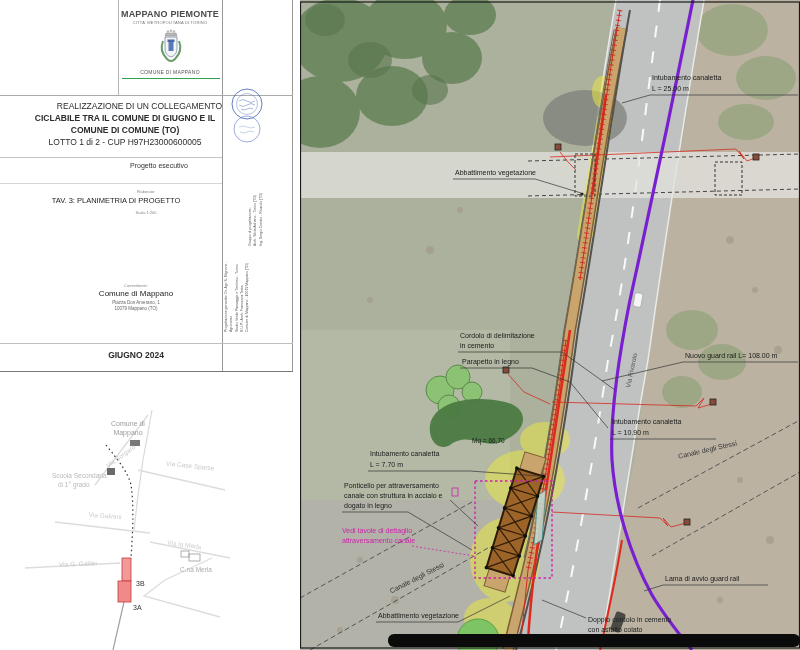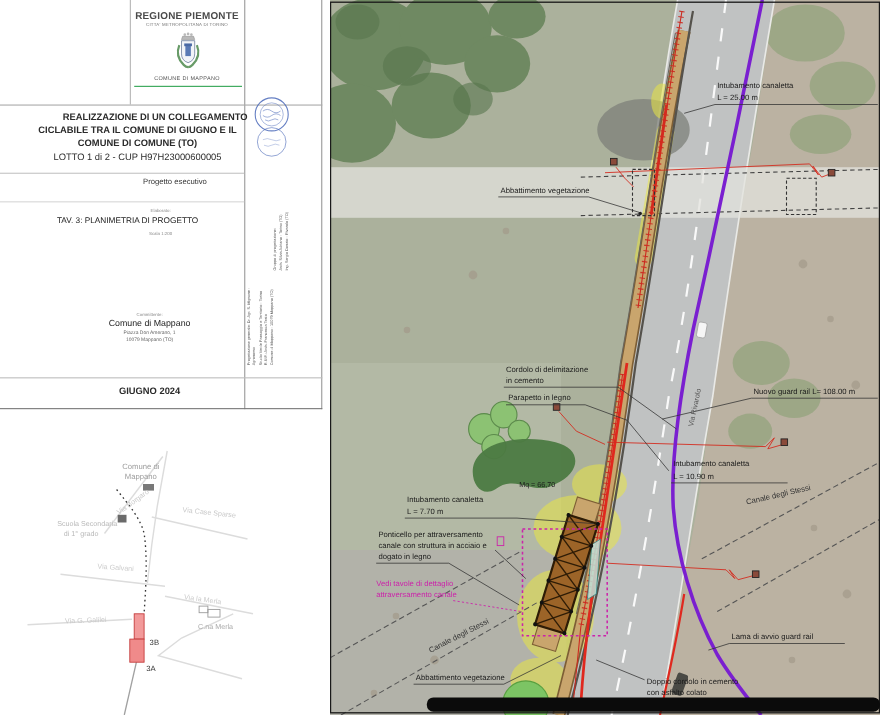--- a/index.html
+++ b/index.html
@@ -25,38 +25,38 @@
   <div class="vline" style="left:118px;top:0;height:95px;background:#b5b5b5;"></div>
   <div class="vline" style="left:222px;top:0;height:372px;"></div>
   <div class="vline" style="left:292px;top:0;height:372px;"></div>
   <div class="hline" style="left:0;top:95px;width:293px;"></div>
   <div class="hline" style="left:122px;top:78px;width:98px;background:#2fa352;"></div>
   <div class="hline" style="left:0;top:157px;width:222px;background:#c4c4c4;"></div>
   <div class="hline" style="left:0;top:183px;width:222px;background:#d6d6d6;"></div>
   <div class="hline" style="left:0;top:343px;width:293px;background:#bdbdbd;"></div>
   <div class="hline" style="left:0;top:371px;width:293px;background:#777;"></div>
 
-  <div class="tb-text center" style="left:118px;top:9px;width:104px;font-size:9px;font-weight:bold;color:#4a4a4a;letter-spacing:.2px;">REGIONE PIEMONTE</div>
+  <div class="tb-text center" style="left:118px;top:9px;width:104px;font-size:9px;font-weight:bold;color:#4a4a4a;letter-spacing:.2px;">MAPPANO PIEMONTE</div>
   <div class="tb-text center" style="left:112px;top:20px;width:116px;font-size:4px;color:#777;letter-spacing:.2px;">CITTA' METROPOLITANA DI TORINO</div>
 
   <svg class="abs" style="left:157px;top:27px;" width="28" height="42" viewBox="0 0 28 42">
     <path d="M9,6 h10 l1,3 h-12 z" fill="#b9b9b9" stroke="#8a8a8a" stroke-width="0.5"></path>
     <circle cx="11" cy="4.5" r="1.2" fill="#b9b9b9"></circle>
       <circle cx="14" cy="3.8" r="1.2" fill="#b9b9b9"></circle>
       <circle cx="17" cy="4.5" r="1.2" fill="#b9b9b9"></circle>
     <path d="M8,10 h12 v12 q0,6 -6,8 q-6,-2 -6,-8 z" fill="#f2f4f8" stroke="#6a7a9a" stroke-width="0.7"></path>
     <rect x="11.5" y="14" width="5" height="10" fill="#5a7ab5"></rect>
     <rect x="10.5" y="12.5" width="7" height="2.5" fill="#4a69a5"></rect>
     <path d="M6,14 q-4,10 4,18 q2,2 4,2" fill="none" stroke="#4e8a4e" stroke-width="2" opacity="0.85"></path>
     <path d="M22,14 q4,10 -4,18 q-2,2 -4,2" fill="none" stroke="#4e8a4e" stroke-width="2" opacity="0.85"></path>
   </svg>
 
   <div class="tb-text center" style="left:118px;top:69px;width:104px;font-size:5px;color:#555;letter-spacing:.3px;">COMUNE DI MAPPANO</div>
 
-  <div class="tb-text center" style="left:44px;top:101px;width:194px;font-size:8.5px;font-weight:bold;color:#2b2b2b;white-space:nowrap;">REALIZZAZIONE DI UN COLLEGAMENTO</div>
+  <div class="tb-text center" style="left:28px;top:101px;width:194px;font-size:8.5px;font-weight:normal;color:#2b2b2b;white-space:nowrap;text-align:right;">REALIZZAZIONE DI UN COLLEGAMENTO</div>
   <div class="tb-text center" style="left:28px;top:113px;width:194px;font-size:8.5px;font-weight:bold;color:#2b2b2b;white-space:nowrap;">CICLABILE TRA IL COMUNE DI GIUGNO E IL</div>
   <div class="tb-text center" style="left:28px;top:125px;width:194px;font-size:8.5px;font-weight:bold;color:#2b2b2b;white-space:nowrap;">COMUNE DI COMUNE (TO)</div>
   <div class="tb-text center" style="left:28px;top:137px;width:194px;font-size:8.5px;font-weight:normal;color:#2b2b2b;white-space:nowrap;">LOTTO 1 di 2 - CUP H97H23000600005</div>
 
   <svg class="abs" style="left:226px;top:86px;" width="42" height="58" viewBox="0 0 42 58">
     <circle cx="21" cy="18" r="15" fill="none" stroke="#4a69b8" stroke-width="1" opacity="0.85"></circle>
     <circle cx="21" cy="18" r="10.5" fill="none" stroke="#4a69b8" stroke-width="0.6" opacity="0.7"></circle>
     <path d="M13,15 q4,-3 8,0 t8,0 M13,19 q4,3 8,0 t8,0 M15,23 q3,2 6,0 t6,0" stroke="#4a69b8" stroke-width="0.6" fill="none" opacity="0.8"></path>
     <circle cx="21" cy="43" r="13" fill="none" stroke="#4a69b8" stroke-width="0.9" opacity="0.6"></circle>
     <path d="M13,41 q4,-2 8,0 t8,0 M14,46 q4,2 7,0 t7,0" stroke="#4a69b8" stroke-width="0.5" fill="none" opacity="0.6"></path>

